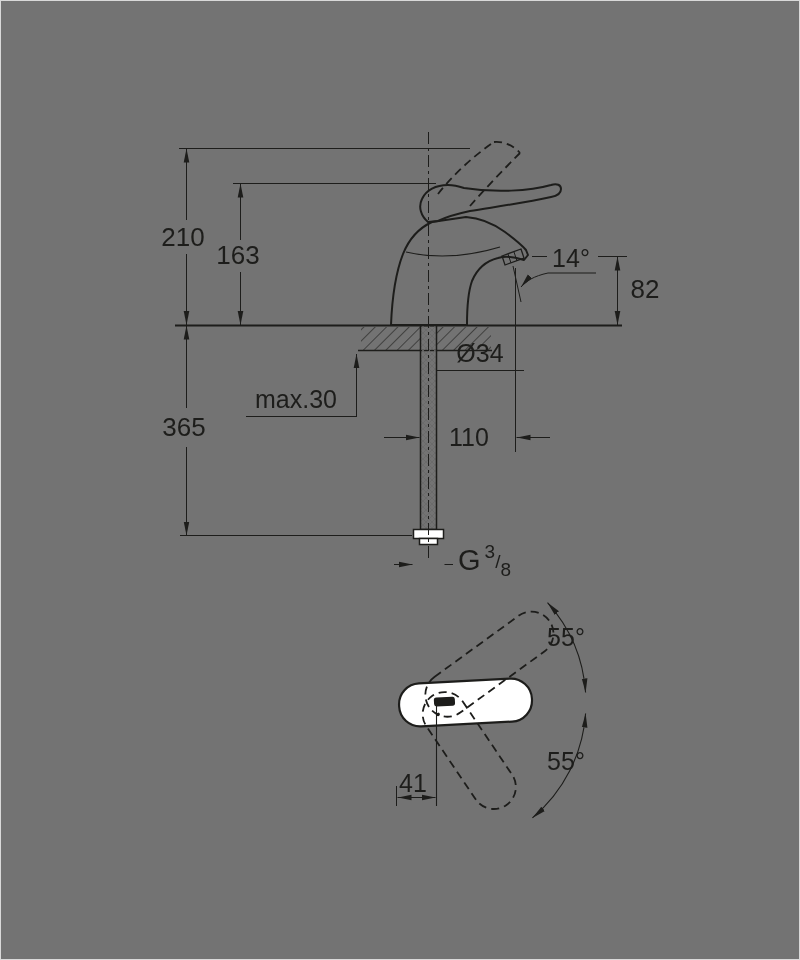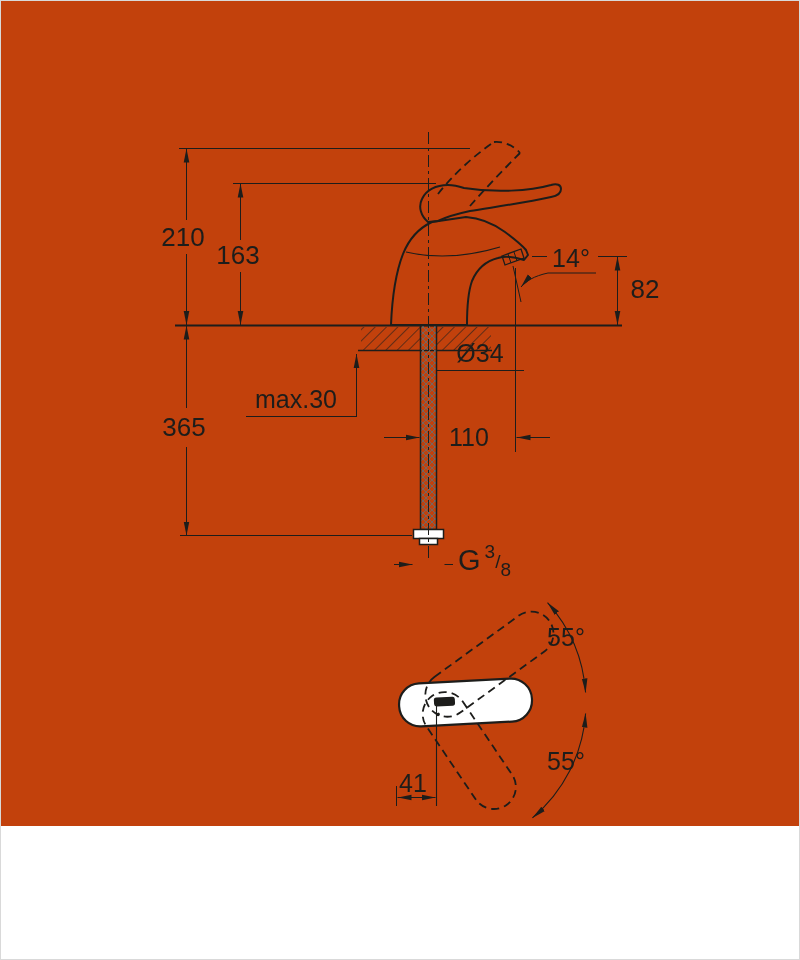--- a/index.html
+++ b/index.html
@@ -1,17 +1,17 @@
 <!DOCTYPE html>
 <html><head>
 <meta charset="utf-8">
 <title>Technical Drawing</title>
 <style>
   html,body{margin:0;padding:0;background:#ffffff;width:800px;height:960px;overflow:hidden;}
-  .canvas{position:relative;width:800px;height:826px;background:#c2410c;}
+  .canvas{position:relative;width:800px;height:960px;background:#737373;}
   svg{display:block;}
   text{font-family:"Liberation Sans", sans-serif;fill:#1d1d1b;}
   .dim{font-size:26px;}
   .dimS{font-size:25px;}
   .ln{stroke:#1d1d1b;fill:none;}
 </style>
 </head>
 <body>
 
 <div class="canvas">

